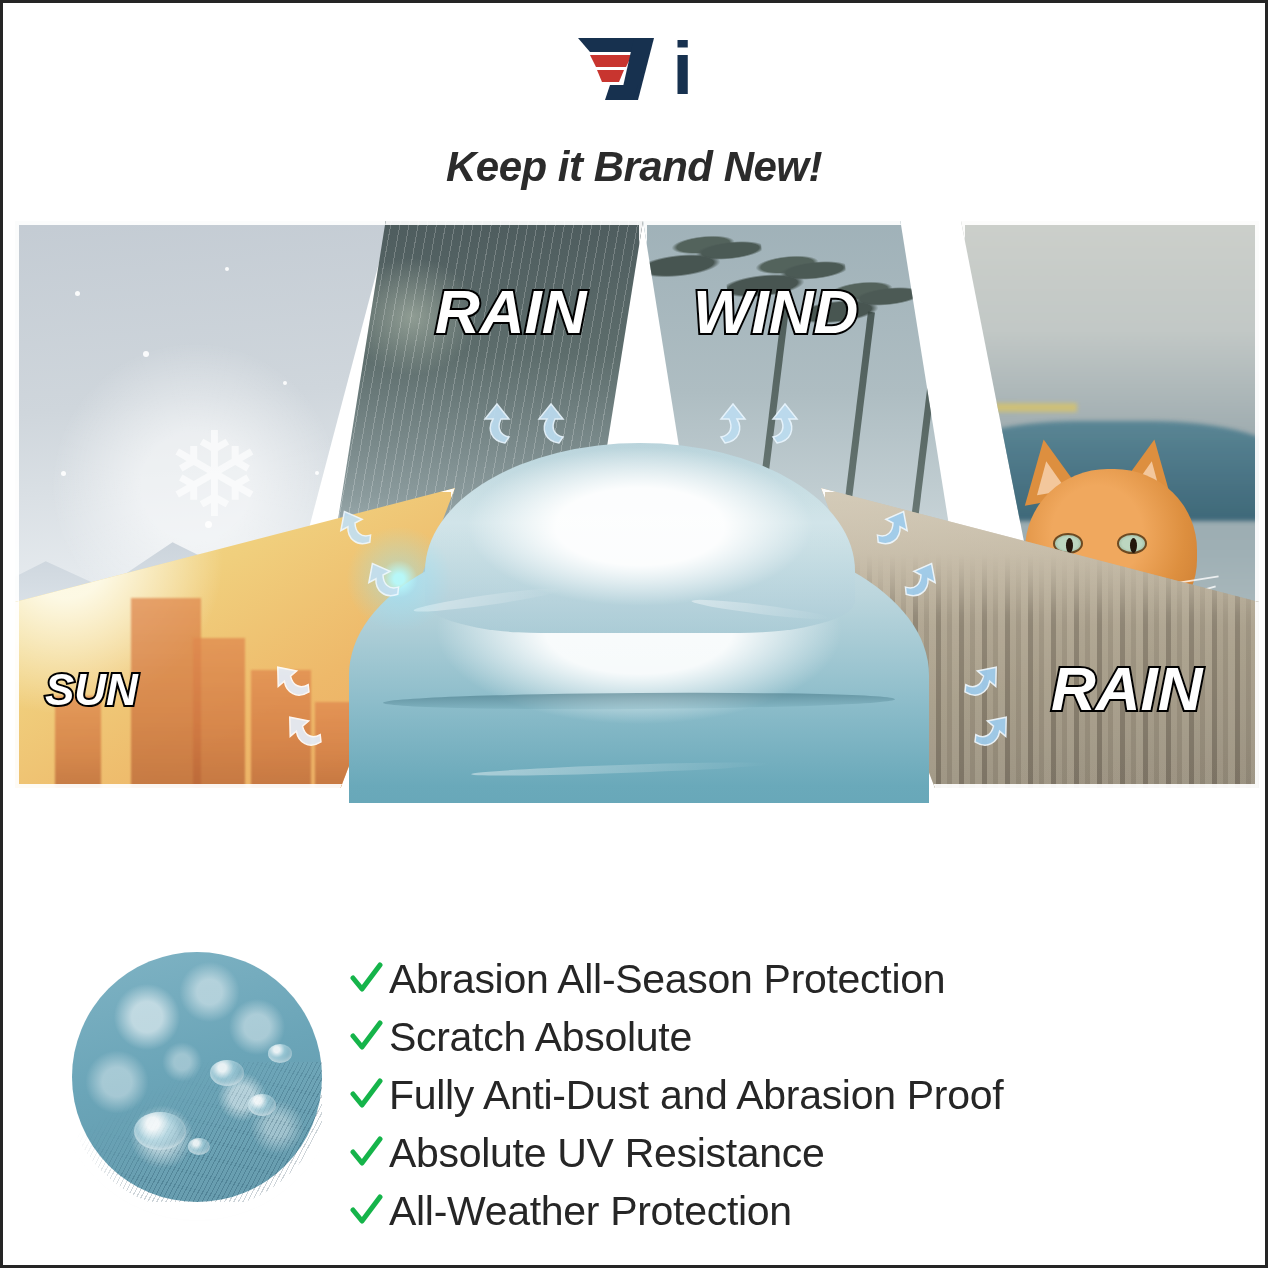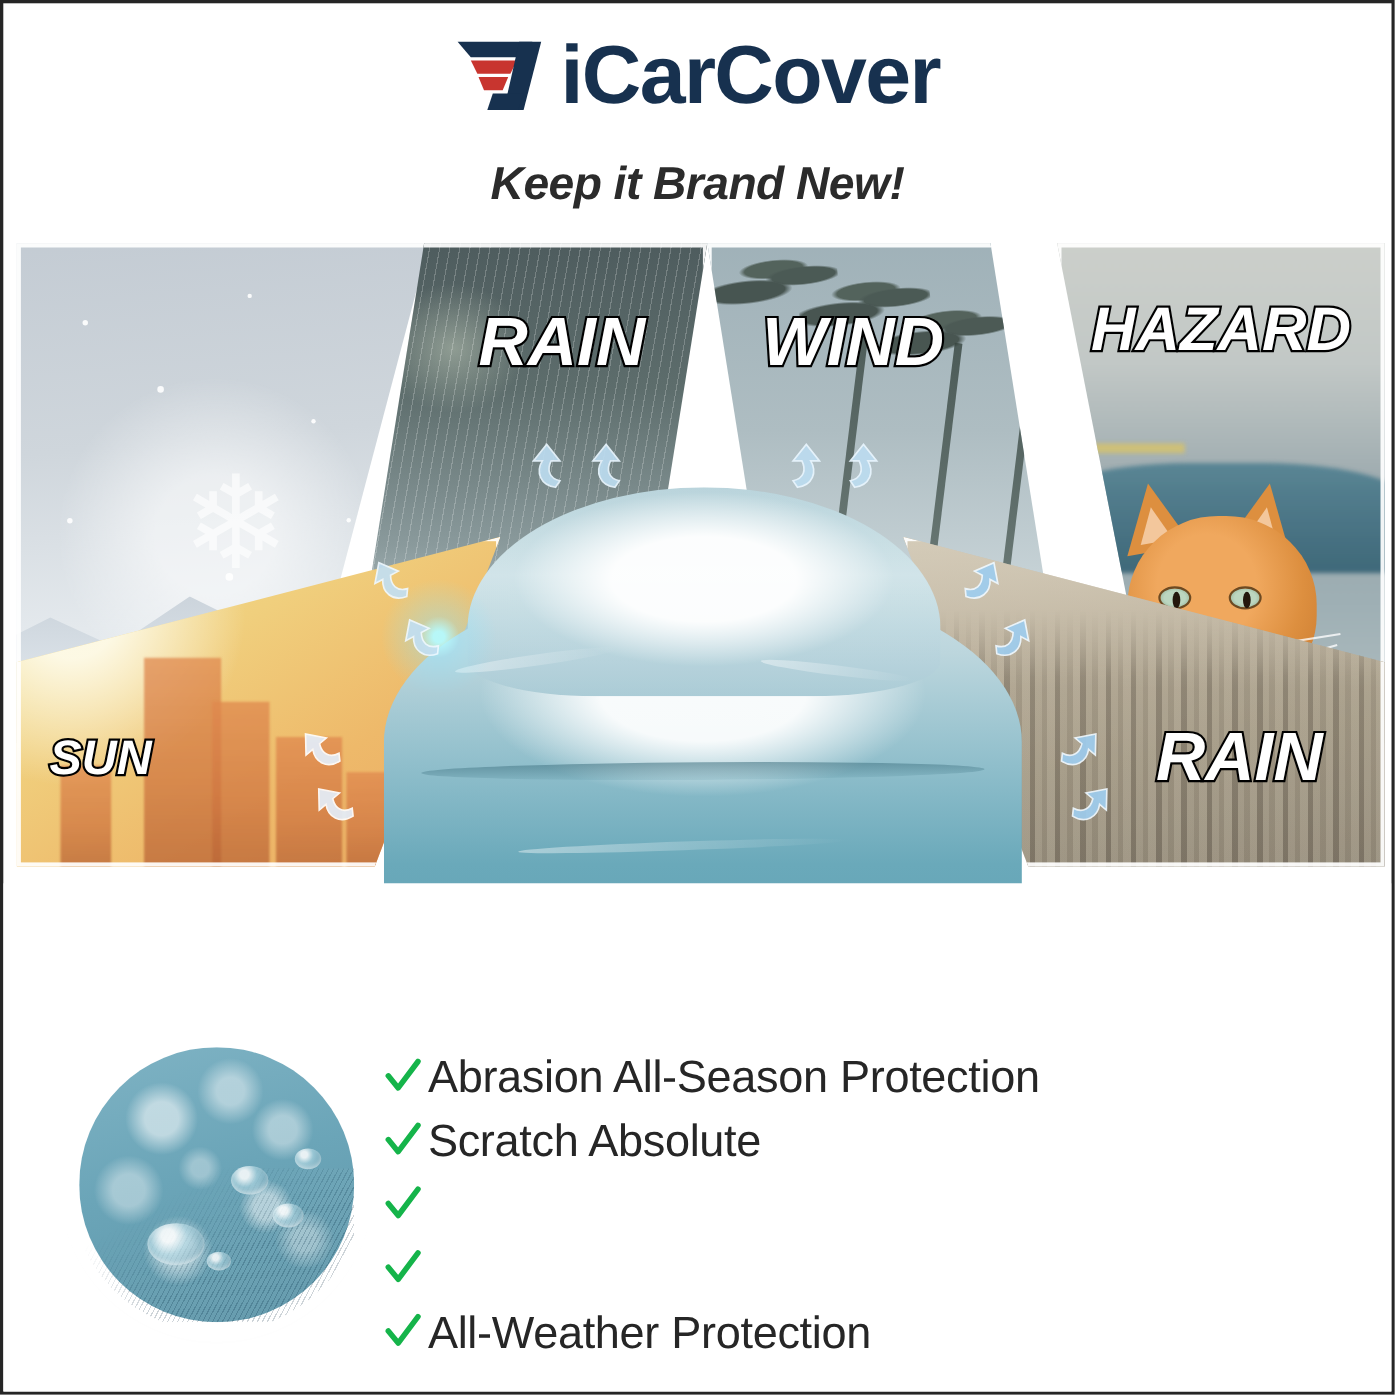--- a/index.html
+++ b/index.html
@@ -319,21 +319,20 @@
   <div id="header">
     <div id="brandrow">
       <svg id="logo-mark" viewBox="0 0 92 66">
         <path d="M2 2 H70 L58 16 H14 Z" fill="#17314f"></path>
         <path d="M14 19 H56 L50 31 H20 Z" fill="#c8352f"></path>
         <path d="M21 34 H48 L43 46 H26 Z" fill="#c8352f"></path>
         <path d="M58 2 H78 L62 64 H44 Z" fill="#17314f"></path>
         <path d="M34 49 H62 L57 64 H29 Z" fill="#17314f"></path>
       </svg>
       <span class="brand-word" id="brand-i">i</span>
-      <span class="brand-word" id="brand-carcover">CarCover</span>
     </div>
     <div id="tagline">Keep it Brand New!</div>
   </div>
 
   <div id="stage">
 
     <div class="panel" id="p-snow">
       <div class="bg"></div>
       <div class="mountain"></div>
       <div class="flake" id="snowflake-big">❄</div>
@@ -486,21 +485,20 @@
       </div>
     <div class="arrow" style="left:962px;top:502px;transform:rotate(40deg);">
         <svg viewBox="0 0 46 46">
           <path d="M22 42 C36 40 40 28 34 18 L42 18 L30 3 L18 18 L26 18 C30 26 28 34 18 36 Z" fill="#9fcdee" stroke="#eef8ff" stroke-width="1.5"></path>
         </svg>
       </div>
 
     <div class="wx-label" id="lbl-wind">WIND</div>
     <div class="wx-label" id="lbl-rain">RAIN</div>
     <div class="wx-label" id="lbl-hazard">
-      <span class="l2">HAZARD</span>
     </div>
     <div class="wx-label" id="lbl-sun">SUN</div>
     <div class="wx-label" id="lbl-dust">RAIN</div>
   </div>
 
   <div id="bottom">
 
     <div id="swatch">
       <div id="swatch-img">
         <div id="swatch-weave"></div>
@@ -528,27 +526,29 @@
             </svg>
           </span>
         <span class="feat-text">Scratch Absolute</span>
       </div>
       <div class="feat">
         <span class="check">
             <svg viewBox="0 0 34 34">
               <path d="M4 16 L13 27 L31 3" fill="none" stroke="#15b44a" stroke-width="5" stroke-linecap="round" stroke-linejoin="round"></path>
             </svg>
           </span>
+        <span class="feat-text">Fully Anti-Dust and Abrasion Proof</span>
       </div>
       <div class="feat">
         <span class="check">
             <svg viewBox="0 0 34 34">
               <path d="M4 16 L13 27 L31 3" fill="none" stroke="#15b44a" stroke-width="5" stroke-linecap="round" stroke-linejoin="round"></path>
             </svg>
           </span>
+        <span class="feat-text">Absolute UV Resistance</span>
       </div>
       <div class="feat">
         <span class="check">
             <svg viewBox="0 0 34 34">
               <path d="M4 16 L13 27 L31 3" fill="none" stroke="#15b44a" stroke-width="5" stroke-linecap="round" stroke-linejoin="round"></path>
             </svg>
           </span>
         <span class="feat-text">All-Weather Protection</span>
       </div>
     </div>

